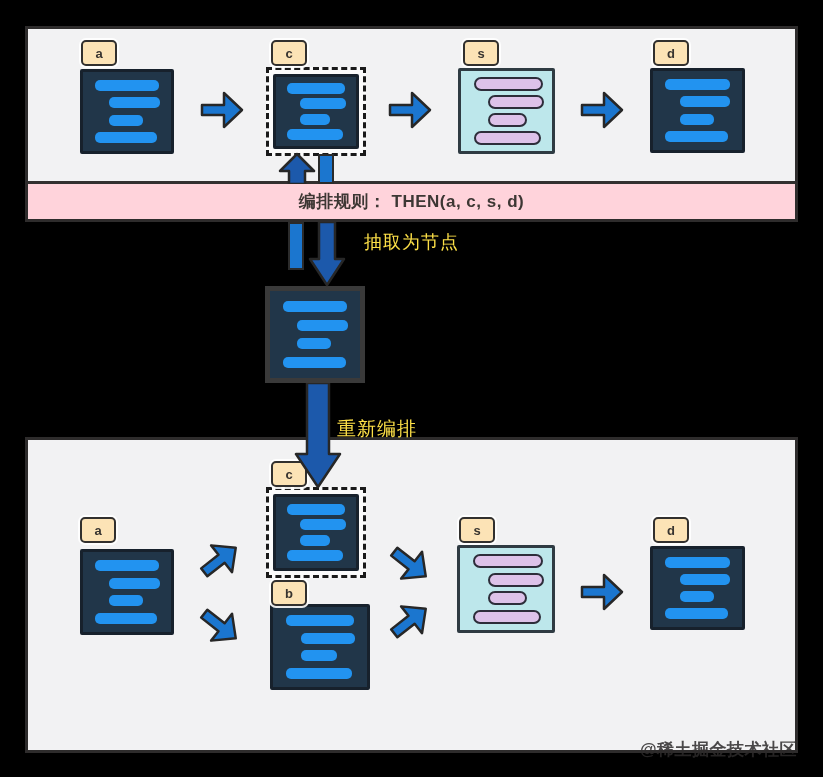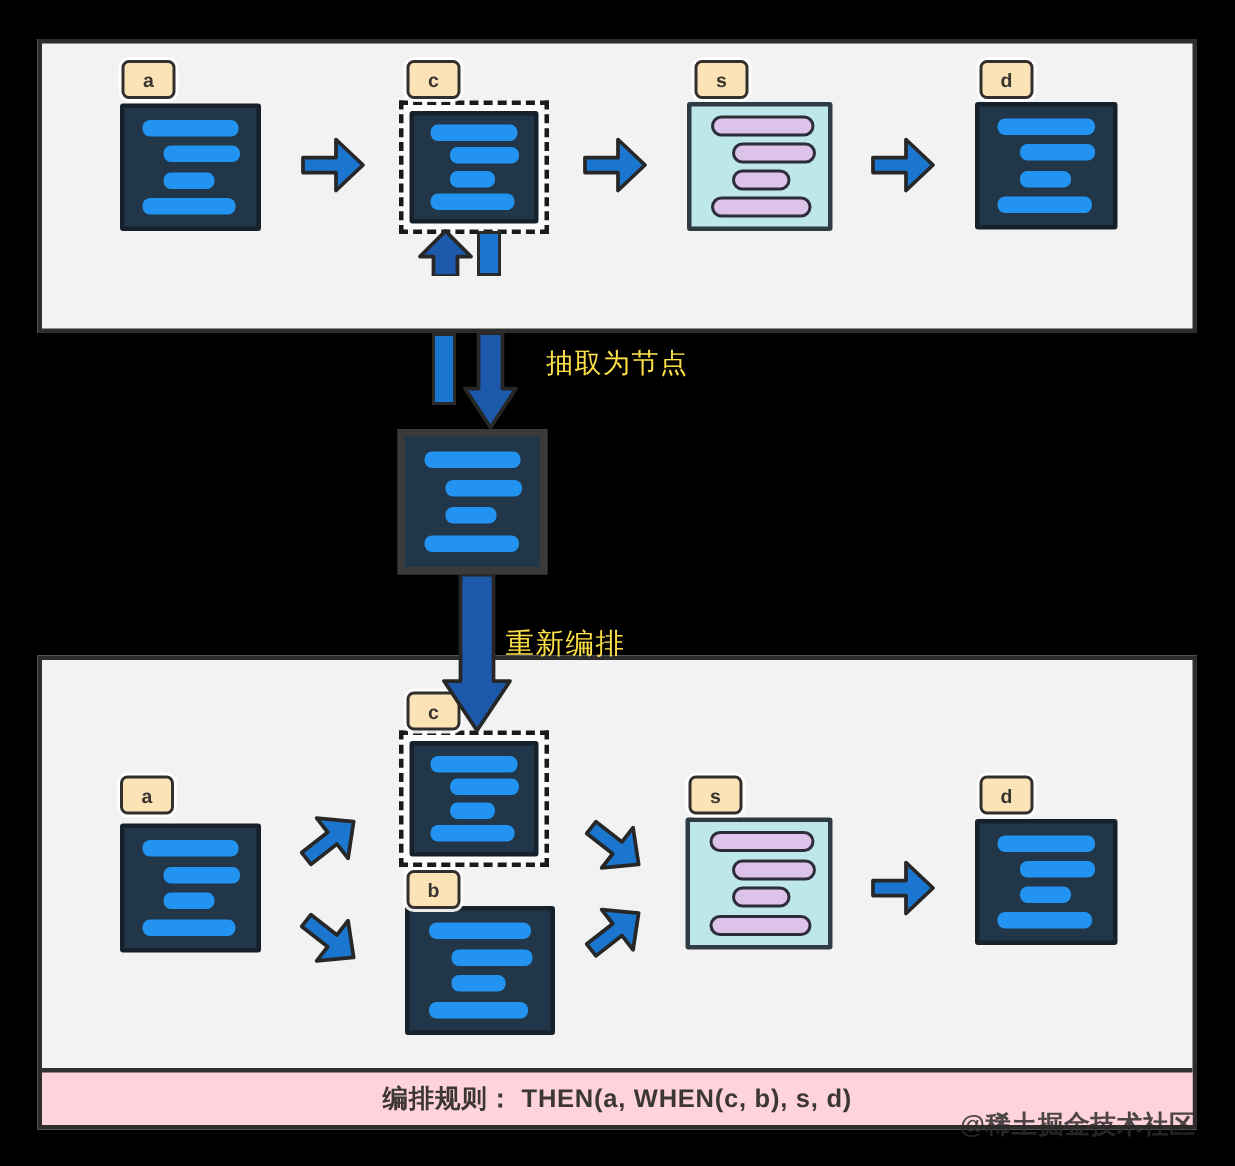--- a/index.html
+++ b/index.html
@@ -104,20 +104,23 @@
 
       <div class="tag" style="left:625px;top:11px">d</div>
       <div class="node" style="left:622px;top:39px;width:95px;height:85px">
         <i class="bar b1"></i>
         <i class="bar b2"></i>
         <i class="bar b3"></i>
         <i class="bar b4"></i>
       </div>
     </div>
 
+    <div class="banner">
+      <span>编排规则：  THEN(a, c, s, d)</span>
+    </div>
   </section>
 
   <svg class="connector" style="left:277px;top:152px" width="40" height="32" viewBox="0 0 40 32">
     <polygon points="20,2 37,19 28,19 28,32 12,32 12,19 3,19" fill="var(--arrow-dark-blue)" stroke="#272727" stroke-width="2.5" stroke-linejoin="round"></polygon>
   </svg>
   <div class="shaft" style="left:318px;top:154px;width:16px;height:30px"></div>
 
   <div class="shaft" style="left:288px;top:222px;width:16px;height:48px"></div>
   <svg class="connector" style="left:308px;top:222px" width="38" height="65" viewBox="0 0 38 65">
     <polygon points="11,0 27,0 27,37 36,37 19,63 2,37 11,37" fill="var(--arrow-dark-blue)" stroke="#272727" stroke-width="2.5" stroke-linejoin="round"></polygon>
@@ -195,19 +198,16 @@
 
       <div class="tag" style="left:625px;top:77px">d</div>
       <div class="node" style="left:622px;top:106px;width:95px;height:84px">
         <i class="bar b1"></i>
         <i class="bar b2"></i>
         <i class="bar b3"></i>
         <i class="bar b4"></i>
       </div>
     </div>
 
-    <div class="banner">
-      <span>编排规则：  THEN(a, WHEN(c, b), s, d)</span>
-    </div>
   </section>
 
   <div class="watermark">@稀土掘金技术社区</div>
 </div>
 
 </body></html>

